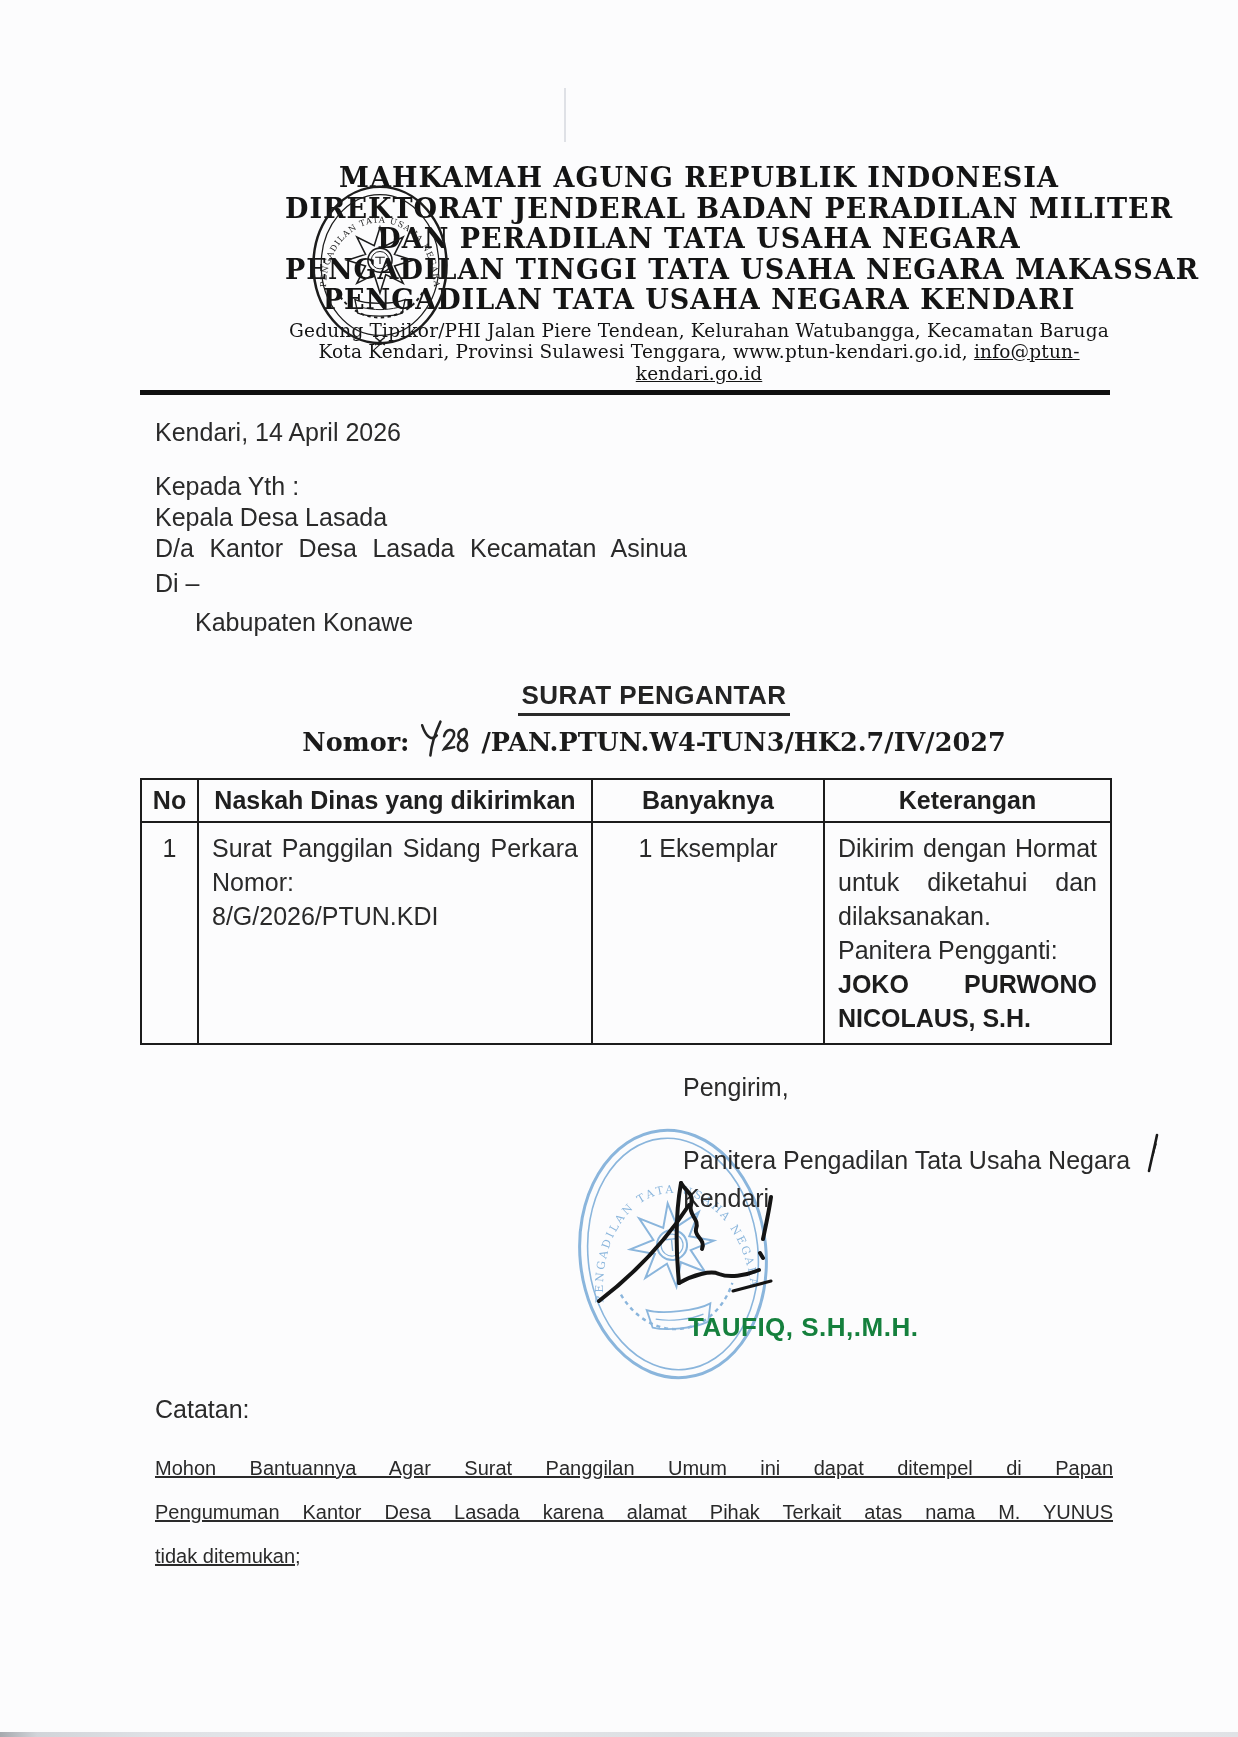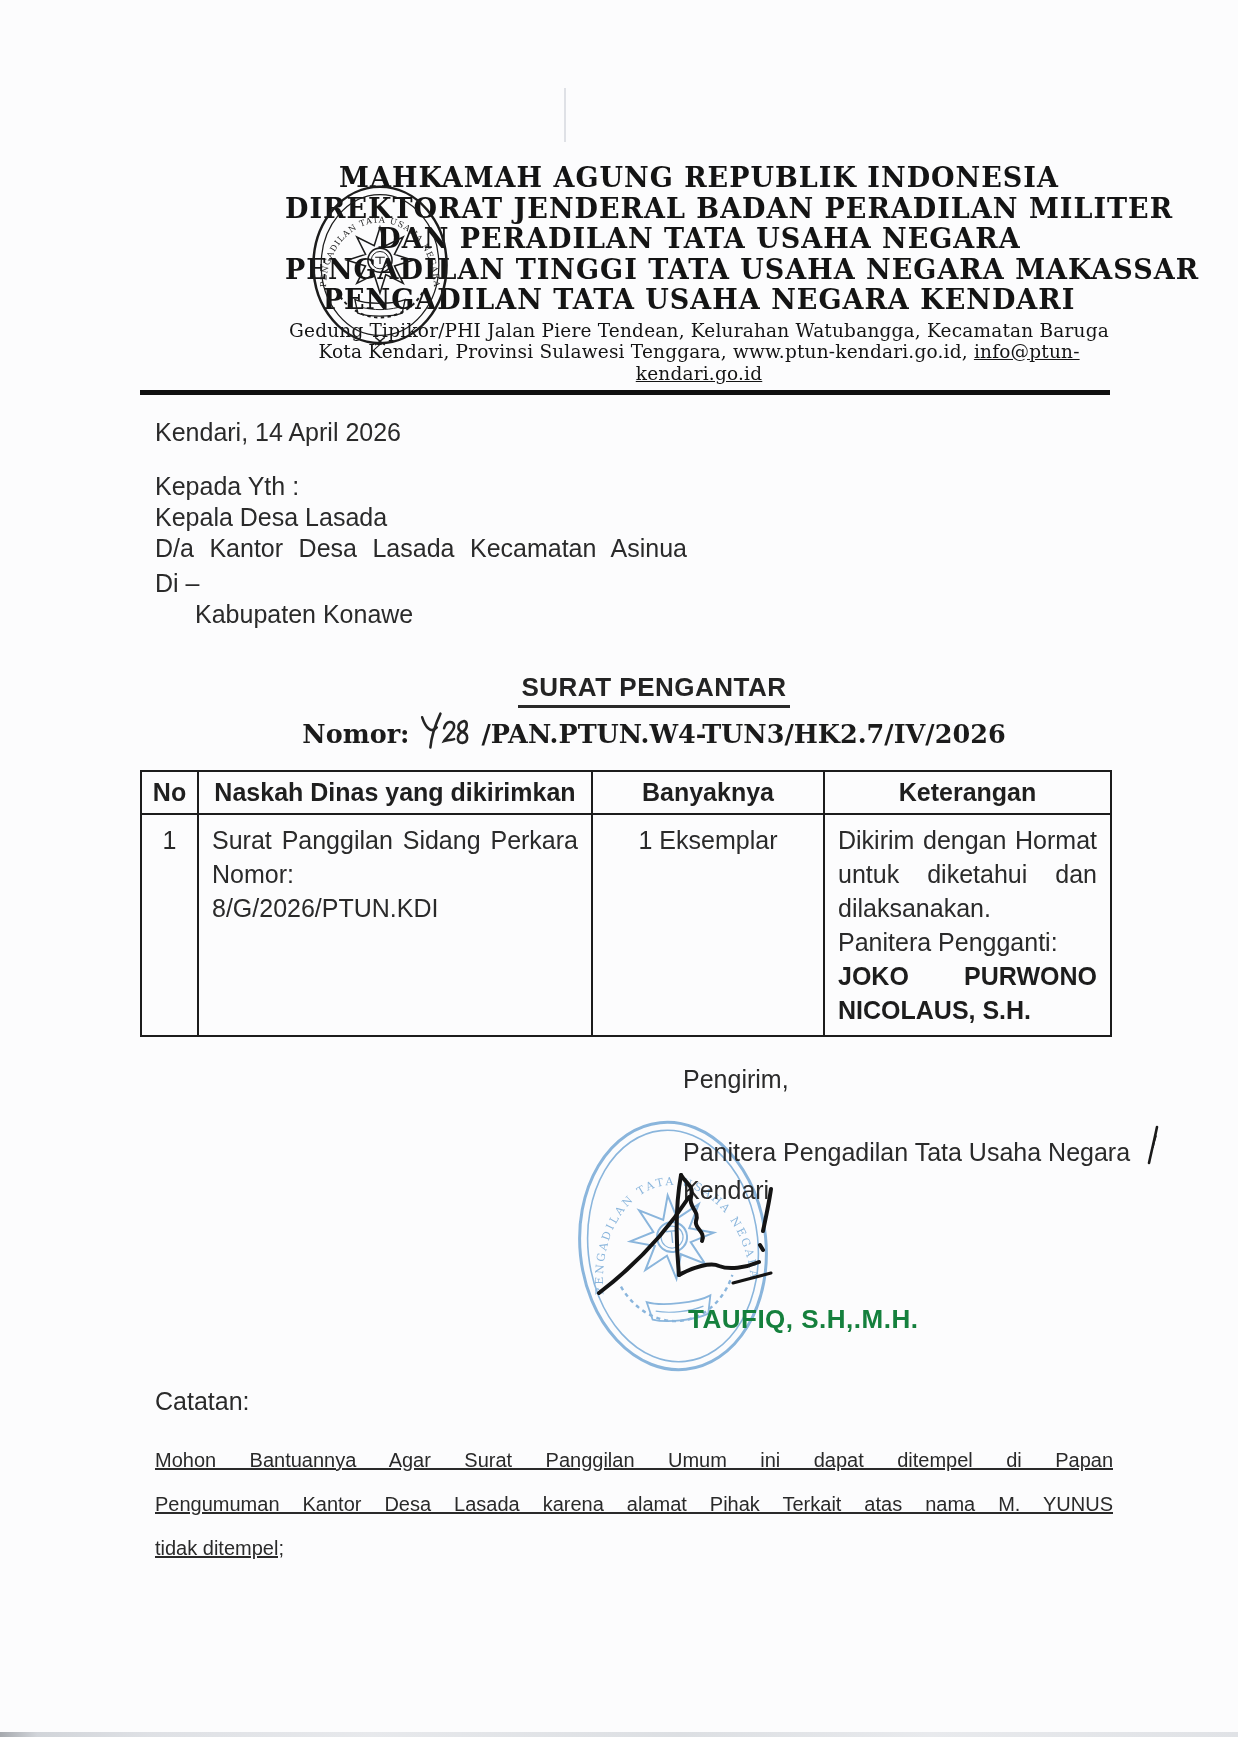--- a/index.html
+++ b/index.html
@@ -18,21 +18,21 @@
   .lh-addr.first{margin-top:4px;}
   .lh-email{text-decoration:underline;}
   .lh-rule{width:970px;margin:6px 0 0 -15px;border-top:5px solid #101010;}
   .seal-wrap{position:absolute;left:152px;top:183px;}
 
   
   .date-line{margin-top:23px;font-size:25px;color:#2a2a2a;}
   .recipient{margin-top:24px;font-size:25px;line-height:31px;color:#2a2a2a;}
   .just-line{width:532px;text-align:justify;text-align-last:justify;}
   .di-line{margin-top:4px;}
-  .place-line{margin-left:40px;}
+  .place-line{margin-left:40px;margin-top:8px;}
 
   
   .title-block{margin-top:42px;text-align:center;transform:translateX(20px);}
   .title-heading{display:inline-block;font-size:26px;font-weight:bold;color:#242424;
                  border-bottom:3px solid #2a2a2a;padding:0 3px 2px;letter-spacing:.5px;}
   .nomor-line{margin-top:2px;display:flex;justify-content:center;align-items:center;gap:7px;
               font-family:"DejaVu Serif",serif;font-weight:bold;font-size:25.5px;color:#1b1b1b;}
 
   
   .doc-table{border-collapse:collapse;table-layout:fixed;width:970px;margin:12px 0 0 -15px;}
@@ -127,21 +127,21 @@
       <div class="nomor-line">
         <span>Nomor:</span>
         <span class="hand-number" title="428">
           <svg width="58" height="42" viewBox="0 0 62 46" fill="none" stroke="#242424" stroke-width="2.8" stroke-linecap="round">
             <path d="M6,8 C10,20 16,26 22,19"></path>
             <path d="M26,4 C20,17 16,30 15,41"></path>
             <path d="M30,20 C32,12 40,11 41,17 C42,23 32,30 30,34 C36,32 40,33 41,32"></path>
             <path d="M52,12 C44,14 44,22 50,24 C57,26 57,35 50,36 C43,36 44,27 50,24 C56,21 56,13 52,12"></path>
           </svg>
         </span>
-        <span>/PAN.PTUN.W4-TUN3/HK2.7/IV/2026</span>
+        <span>/PAN.PTUN.W4-TUN3/HK2.7/IV/2027</span>
       </div>
     </div>
 
     <table class="doc-table">
       <colgroup>
           <col style="width:57px">
           <col style="width:394px">
           <col style="width:232px">
           <col style="width:287px">
         </colgroup>
@@ -220,20 +220,20 @@
       </div>
 
       <div class="sig-name">TAUFIQ, S.H,.M.H.</div>
     </div>
 
     <div class="notes">
       <div class="notes-label">Catatan:</div>
       <div class="notes-body">
         <div class="jl2">Mohon Bantuannya Agar Surat Panggilan Umum ini dapat ditempel di Papan</div>
         <div class="jl2">Pengumuman Kantor Desa Lasada karena alamat Pihak Terkait atas nama M. YUNUS</div>
-        <div>tidak ditempel;</div>
+        <div>tidak ditemukan;</div>
       </div>
     </div>
 
   </div>
 
   <div class="scan-strip-bottom"></div>
 </div>
 
 </body></html>

